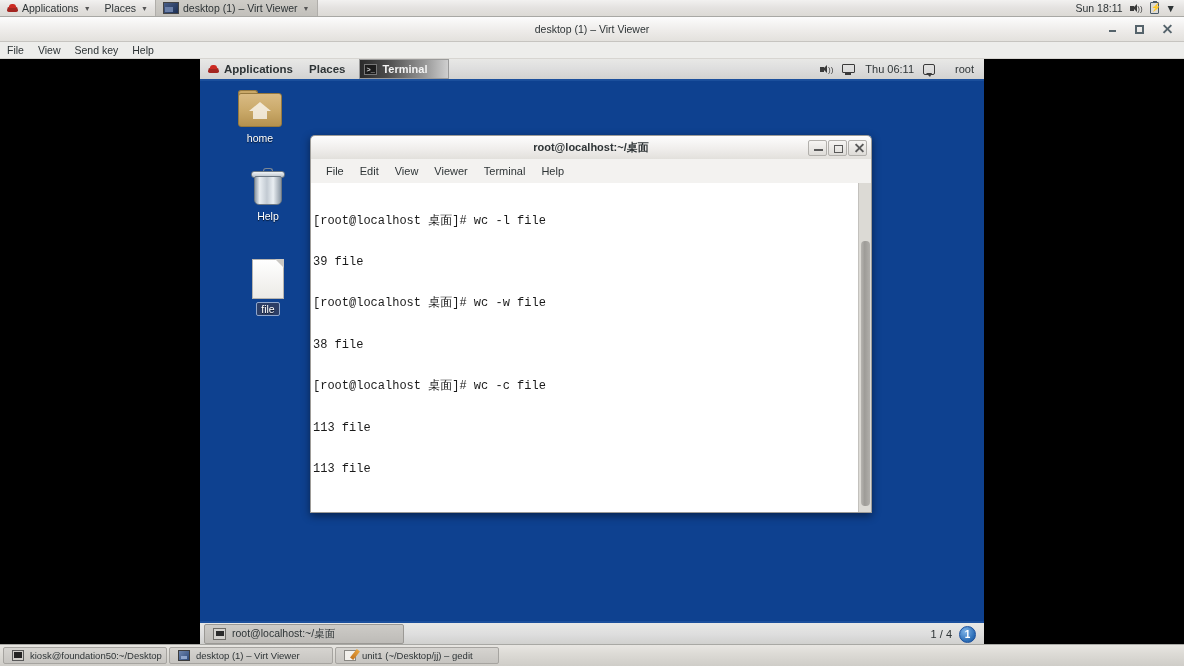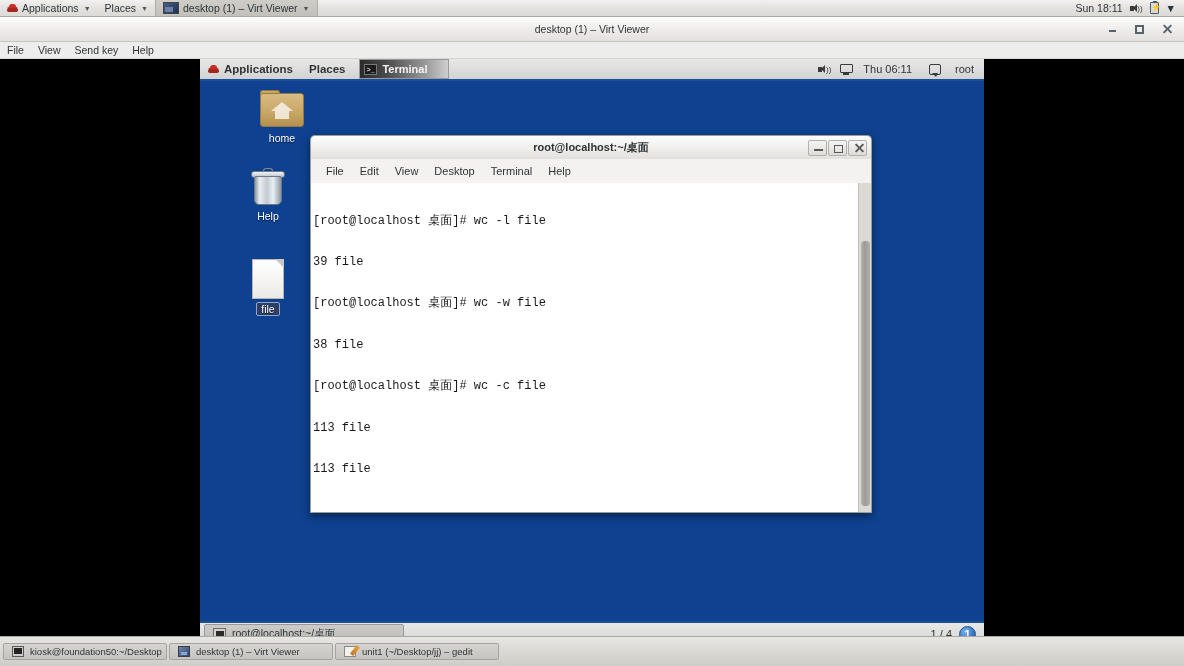--- a/index.html
+++ b/index.html
@@ -141,21 +141,21 @@
     min-width: 90px;
     margin-left: 6px;
   }
   .term-mini-icon {
     width: 13px; height: 11px; background: #1c1c1c; border: 1px solid #777;
     color: #cfcfcf; font-size: 7px; line-height: 10px; text-align: left; padding-left: 1px;
     font-family: "Liberation Mono", monospace;
   }
   .vm-tray { margin-left: auto; display: flex; align-items: center; gap: 9px; padding-right: 10px; }
   .vm-clock { font-size: 11px; color: #2e3436; font-weight: normal; }
-  .vm-user { display: flex; align-items: center; gap: 14px; font-size: 11px; margin-left: 8px; }
+  .vm-user { display: flex; align-items: center; gap: 20px; font-size: 11px; }
   .net-icon {
     width: 14px; height: 12px; position: relative; display: inline-block;
   }
   .net-icon::before {
     content: ""; position: absolute; left: 0; top: 1px; width: 11px; height: 7px;
     border: 1.4px solid #3a3a3a; border-radius: 1px;
   }
   .net-icon::after {
     content: ""; position: absolute; left: 3px; bottom: 0px; width: 6px; height: 2px; background: #3a3a3a;
   }
@@ -330,21 +330,21 @@
   .ws-circle {
     width: 17px; height: 17px; border-radius: 50%;
     background: radial-gradient(circle at 35% 30%, #7fb4e8, #2d6fb8 65%, #1d5596);
     border: 1px solid #1b4f9c;
     color: #fff; font-size: 10px; font-weight: bold;
     display: flex; align-items: center; justify-content: center;
   }
 
   
   .host-taskbar {
-    position: absolute; bottom: 0; left: 0; width: 1184px; height: 30px;
+    position: absolute; bottom: 0; left: 0; width: 1184px; height: 22px;
     background: linear-gradient(to bottom, #e8e6e2 0%, #dcdad5 45%, #cfcdc8 100%);
     border-top: 1px solid #a8a8a4;
     display: flex; align-items: center; gap: 2px;
     padding: 0 3px;
   }
   .ht-btn {
     display: flex; align-items: center; gap: 6px;
     height: 17px; padding: 0 8px; width: 164px;
     background: linear-gradient(to bottom, #d6d4d0, #c6c4c0);
     border: 1px solid #a6a4a0; border-radius: 2px;
@@ -435,21 +435,21 @@
               </span>
             <span class="net-icon"></span>
             <span class="vm-clock">Thu 06:11</span>
             <span class="vm-user">
               <span class="usr-icon"></span>
               <span>root</span>
             </span>
           </div>
         </div>
 
-        <div class="desk-icon" style="left:50px; top:34px;">
+        <div class="desk-icon" style="left:28px; top:34px;">
           <div class="ic-home">
             <div class="folder-tab"></div>
             <div class="folder-back"></div>
             <div class="house"></div>
           </div>
           <div class="lbl">home</div>
         </div>
 
         <div class="desk-icon" style="left:36px; top:110px;">
           <div class="ic-trash">
@@ -482,21 +482,21 @@
                   <i class="a"></i>
                   <i class="b"></i>
                 </span>
             </div>
           </div>
 
           <div class="term-menubar">
             <div class="term-menu-item">File</div>
             <div class="term-menu-item">Edit</div>
             <div class="term-menu-item">View</div>
-            <div class="term-menu-item">Desktop</div>
+            <div class="term-menu-item">Viewer</div>
             <div class="term-menu-item">Terminal</div>
             <div class="term-menu-item">Help</div>
           </div>
 
           <div class="term-area">
             <div class="term-text">
               <div class="term-line">[root@localhost 桌面]# wc -l file</div>
               <div class="term-line">39 file</div>
               <div class="term-line">[root@localhost 桌面]# wc -w file</div>
               <div class="term-line">38 file</div>

